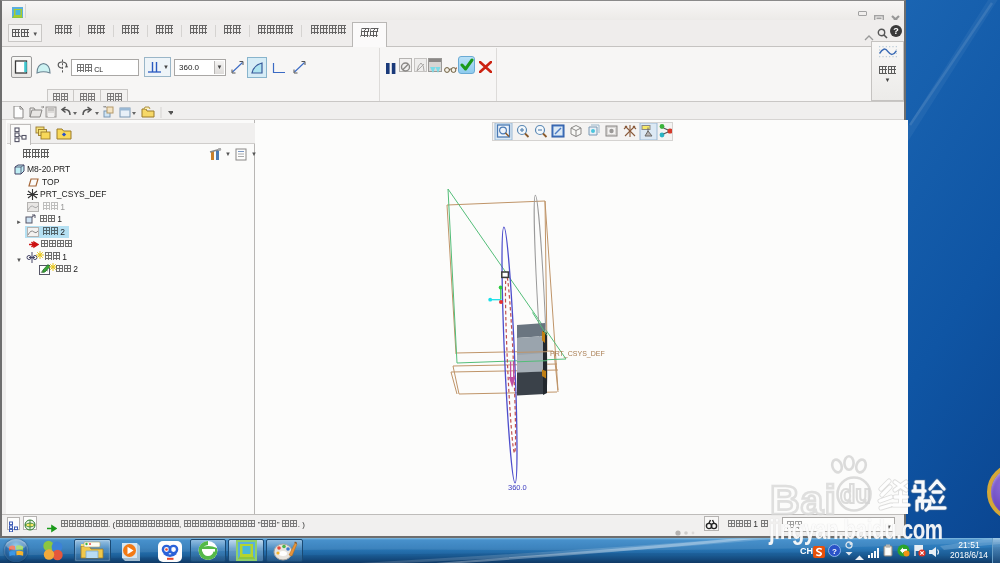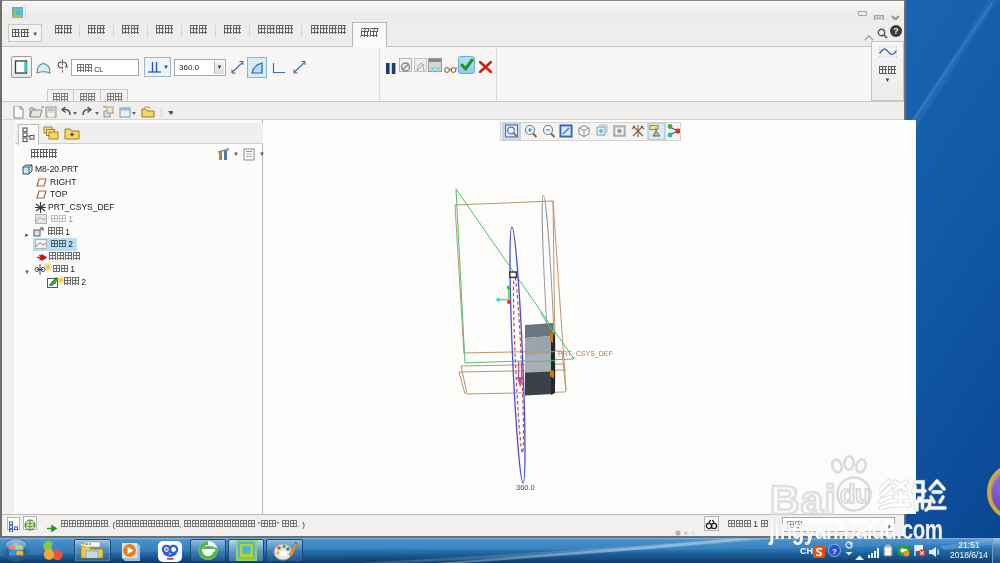--- a/index.html
+++ b/index.html
@@ -5,21 +5,21 @@
 html,body{width:1000px;height:563px;overflow:hidden;font-family:"Liberation Sans",sans-serif}
 .abs{position:absolute}
 #desktop{position:absolute;left:0;top:0;width:1000px;height:563px;
 background:linear-gradient(123deg,#0a4590 0%,#0f55a4 30%,#1c67b4 47%,#2e7ac4 55%,#1c67b4 63%,#0f55a4 85%,#0a4590 100%)}
 #win{position:absolute;left:0;top:0;width:906px;height:538px;background:#f0efee;border:2px solid #6e6e6e;border-top:1px solid #8a8a8a}
 #titlebar{position:absolute;left:0;top:0;width:902px;height:19px;background:linear-gradient(#f7f6f5,#eceae8)}
 #title{position:absolute;left:0;top:4px;width:880px;text-align:center;font-size:9px;font-weight:bold;color:#1c1c1c}
 #tabrow{position:absolute;left:0;top:19px;width:902px;height:27px;background:#efedec;border-bottom:1px solid #c5c3c1}
 #ribbon{position:absolute;left:0;top:46px;width:902px;height:55px;background:#f7f6f5;border-bottom:1px solid #c9c7c5}
 #quickrow{position:absolute;left:0;top:101px;width:902px;height:18px;background:#f0efee;border-bottom:1px solid #d6d4d2}
-#main{position:absolute;left:12px;top:119px;width:764px;height:394px;background:#fcfcfb}
+#main{position:absolute;left:4px;top:119px;width:764px;height:394px;background:#fcfcfb}
 #panel{position:absolute;left:0;top:0;width:249px;height:394px;background:#fbfbfa;border-right:1px solid #b8b6b4}
 #canvas{position:absolute;left:250px;top:0;width:652px;height:394px;background:#fcfcfb}
 #statusbar{position:absolute;left:0;top:513px;width:902px;height:21px;background:#f1f0ef;border-top:1px solid #bebcba}
 #taskbar{position:absolute;left:0;top:538px;width:1000px;height:25px;
 background:linear-gradient(#61a8d8 0%,#3585c6 10%,#2a78b8 40%,#1e639e 68%,#174e82 86%,#123c68 100%)}
 .z{display:inline-block;width:8px;height:8.5px;margin:0 0.5px;background:
  repeating-linear-gradient(180deg,currentColor 0 1px,transparent 1px 3.4px),
  repeating-linear-gradient(90deg,currentColor 0 1px,transparent 1px 3.2px);
  opacity:.72}
 .z7{display:inline-block;width:7px;height:7.5px;margin:0 0.5px;background:
@@ -261,26 +261,20 @@
           <span class="abs" style="left:8px;top:1px"><svg width="11" height="11">
               <path d="M1 3 L4 1 L10 1 L10 7 L7 10 L1 10 Z" fill="#bfeef4" stroke="#446" stroke-width="1"></path>
               <path d="M1 3 L7 3 L7 10 M7 3 L10 1" fill="none" stroke="#446" stroke-width="0.8"></path>
             </svg></span>
           <span class="abs" style="left:21px">M8-20.PRT</span>
         </div>
       <div style="position:relative;height:12.5px">
           <span class="abs" style="left:22px;top:2px"><svg width="11" height="9">
               <path d="M3 1 L10 1 L8 8 L1 8 Z" fill="none" stroke="#a5683a" stroke-width="1.2"></path>
             </svg></span>
-          <span class="abs" style="left:36px">RIGHT</span>
-        </div>
-      <div style="position:relative;height:12.5px">
-          <span class="abs" style="left:22px;top:2px"><svg width="11" height="9">
-              <path d="M3 1 L10 1 L8 8 L1 8 Z" fill="none" stroke="#a5683a" stroke-width="1.2"></path>
-            </svg></span>
           <span class="abs" style="left:36px">TOP</span>
         </div>
       <div style="position:relative;height:12.5px">
           <span class="abs" style="left:20px;top:1px"><svg width="13" height="11">
               <path d="M2 2 L11 9 M11 2 L2 9 M1 5.5 L12 5.5" stroke="#333" stroke-width="1.1"></path>
               <path d="M6.5 0 L6.5 11" stroke="#333" stroke-width="1.1"></path>
             </svg></span>
           <span class="abs" style="left:34px">PRT_CSYS_DEF</span>
         </div>
       <div style="position:relative;height:12.5px">

